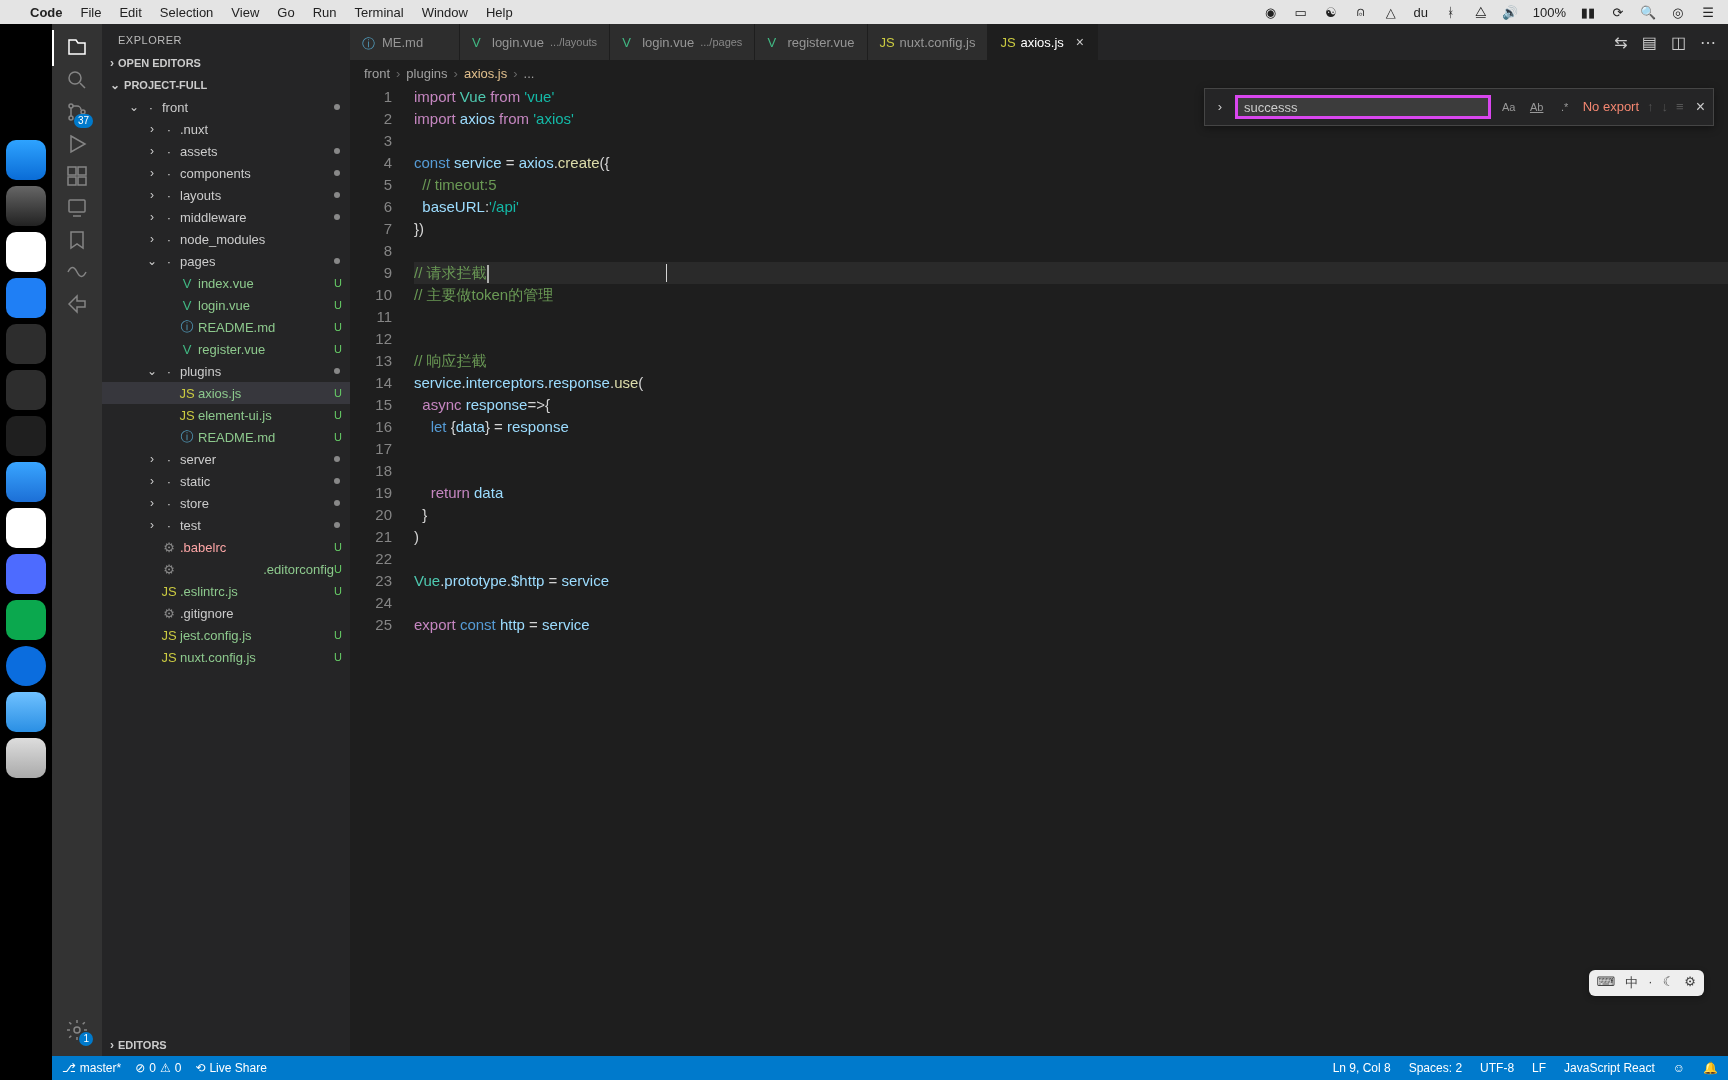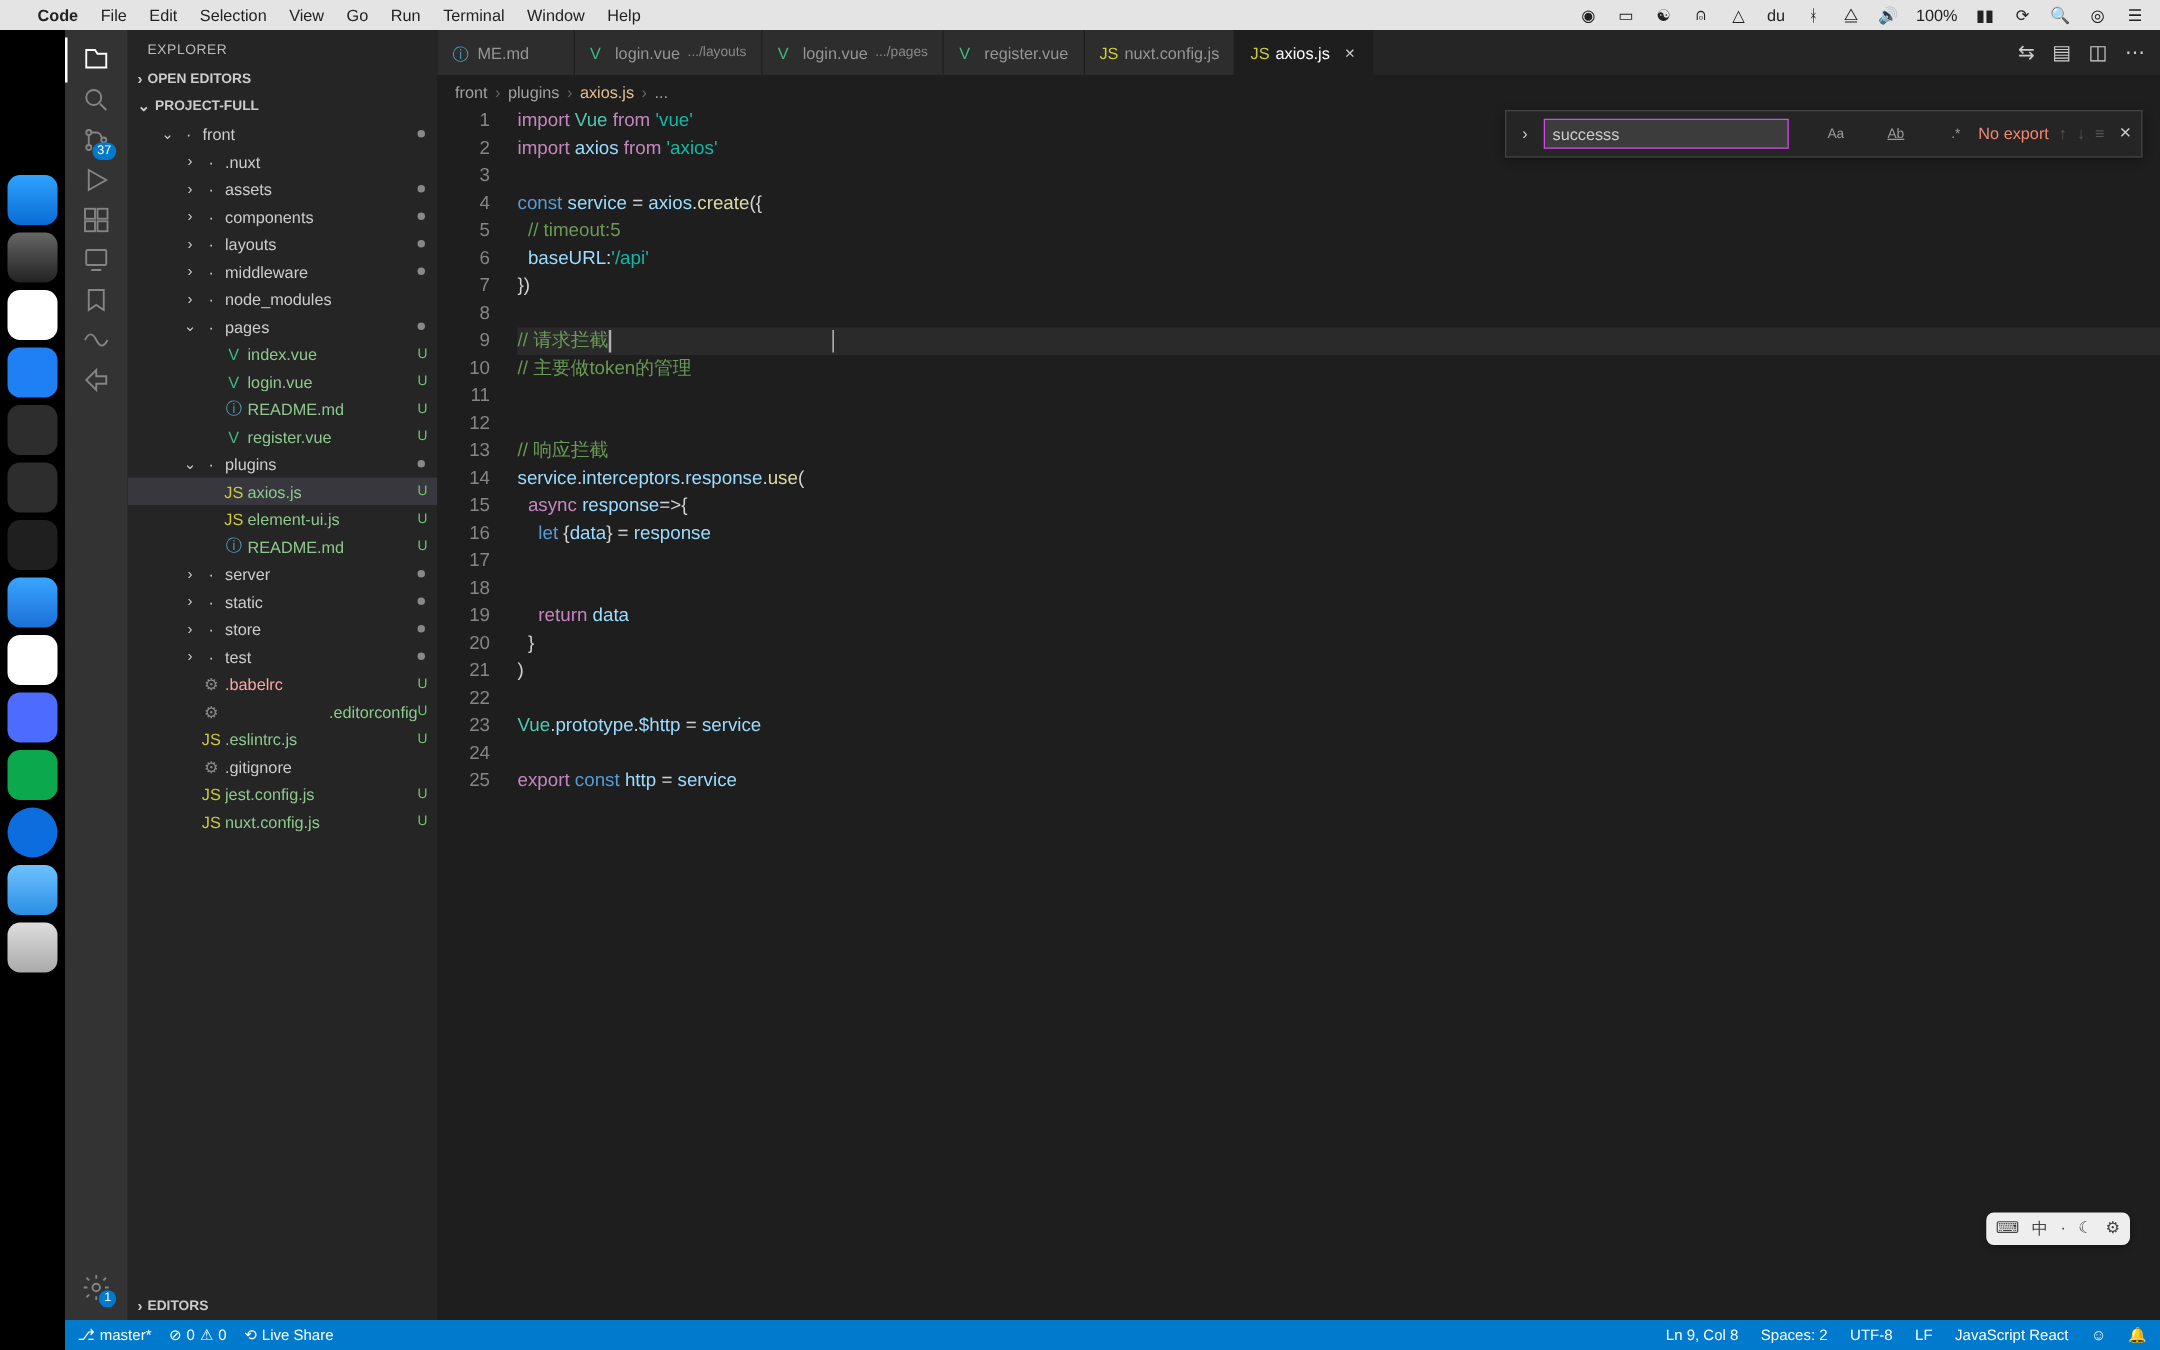--- a/index.html
+++ b/index.html
@@ -83,22 +83,22 @@
 .code div { height:22px; }
 .k-import{color:#c586c0}.k-from{color:#c586c0}.k-const{color:#569cd6}.k-let{color:#569cd6}.k-return{color:#c586c0}.k-export{color:#c586c0}.k-async{color:#c586c0}
 .s-str{color:#14b8a6}.s-var{color:#9cdcfe}.s-fn{color:#dcdcaa}.s-type{color:#4ec9b0}.s-cmt{color:#6a9955}.s-prop{color:#9cdcfe}.s-op{color:#d4d4d4}
 .cur-line { background:#2a2a2a; }
 .cursor { display:inline-block; width:2px; height:18px; background:#aeafad; vertical-align:middle; animation:blink 1s steep-end infinite; }
 .icursor { position:absolute; width:1px; height:18px; background:#d4d4d4; }
 
 
 .find { position:absolute; top:2px; right:14px; width:510px; height:38px; background:#252526; border:1px solid #454545; display:flex; align-items:center; padding:0 8px; gap:8px; color:#ccc; font-size:13px; box-shadow:0 2px 8px rgba(0,0,0,0.4); z-index:5; }
 .find .exp { color:#ccc; width:14px; text-align:center; }
-.find input { flex:1; background:#3c3c3c; border:1px solid #d946ef; color:#ccc; height:24px; padding:0 6px; font-size:13px; outline:none; }
-.find .opt { width:20px; height:20px; display:flex; align-items:center; justify-content:center; color:#999; font-size:11px; border-radius:3px;margin-left:20px; }
+.find input { flex:1; background:#3c3c3c; border:3px solid #d946ef; color:#ccc; height:24px; padding:0 6px; font-size:13px; outline:none; }
+.find .opt { width:20px; height:20px; display:flex; align-items:center; justify-content:center; color:#999; font-size:11px; border-radius:3px; }
 .find .noresults { color:#f48771; }
 .find .nav { color:#555; }
 .find .closef { color:#ccc; font-size:16px; margin-left:4px; }
 
 
 .statusbar { height:24px; background:#007acc; color:#fff; display:flex; align-items:center; font-size:12px; padding:0 10px; gap:14px; }
 .statusbar .right { margin-left:auto; display:flex; gap:18px; align-items:center; }
 .sb-item { display:flex; align-items:center; gap:4px; }
 
 

